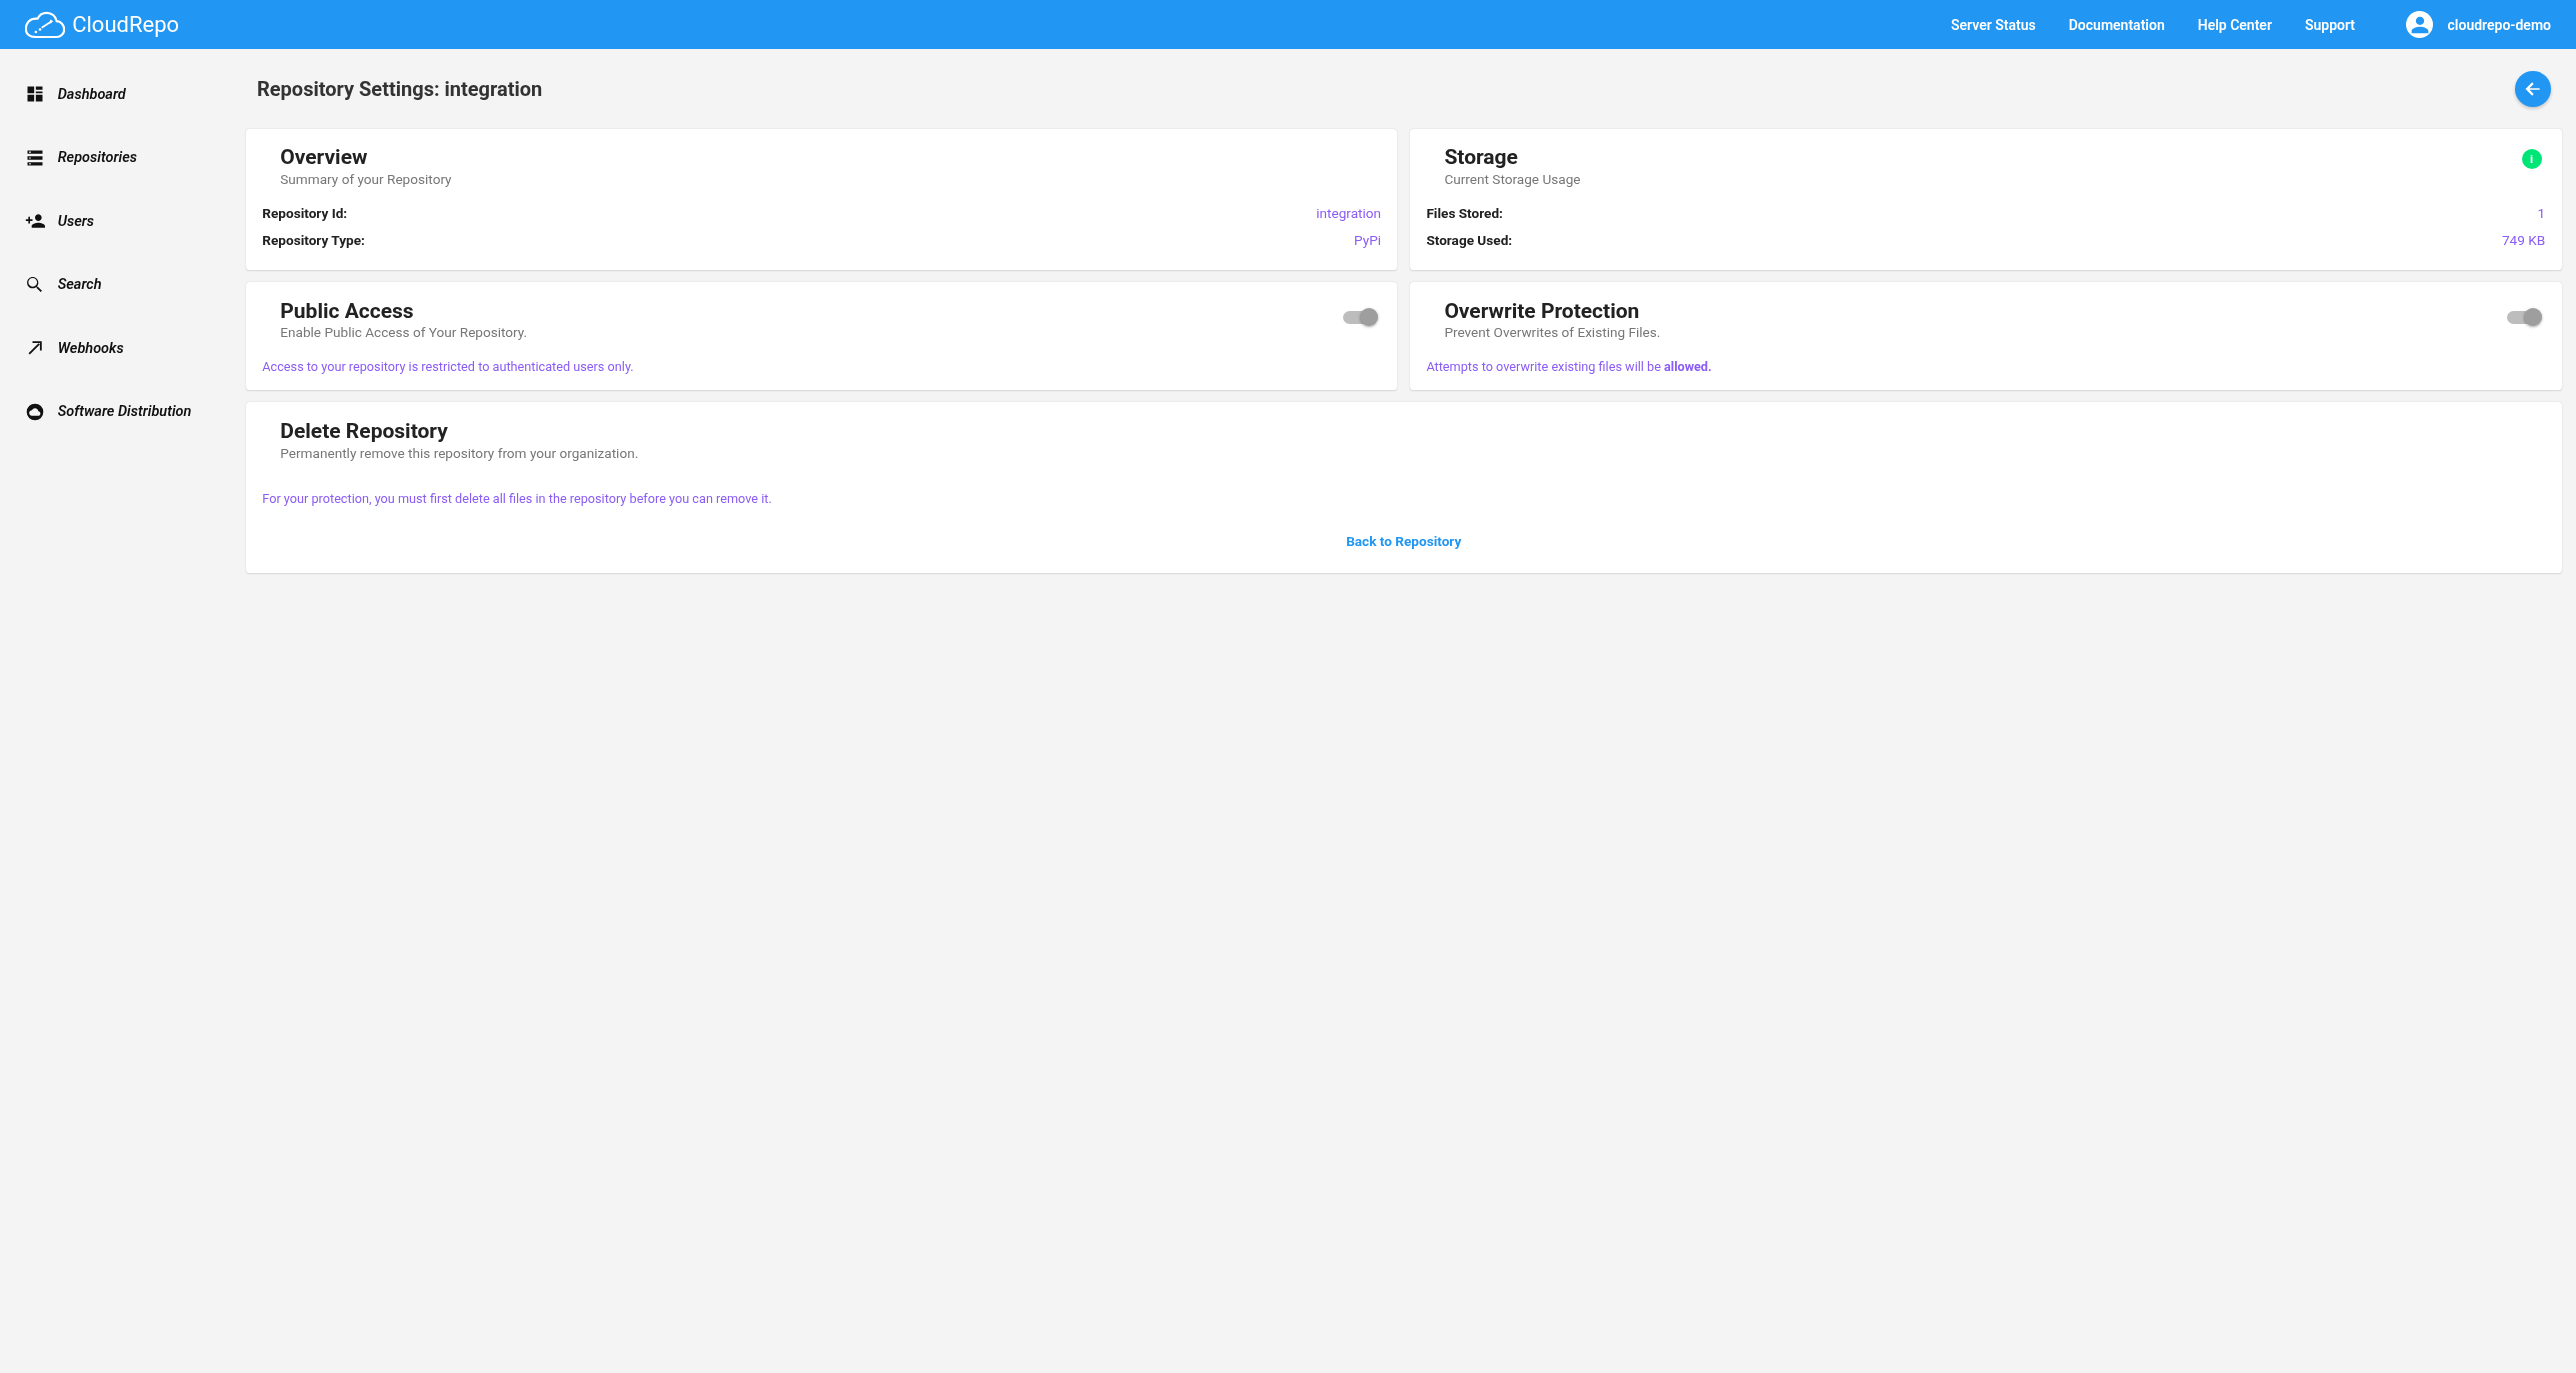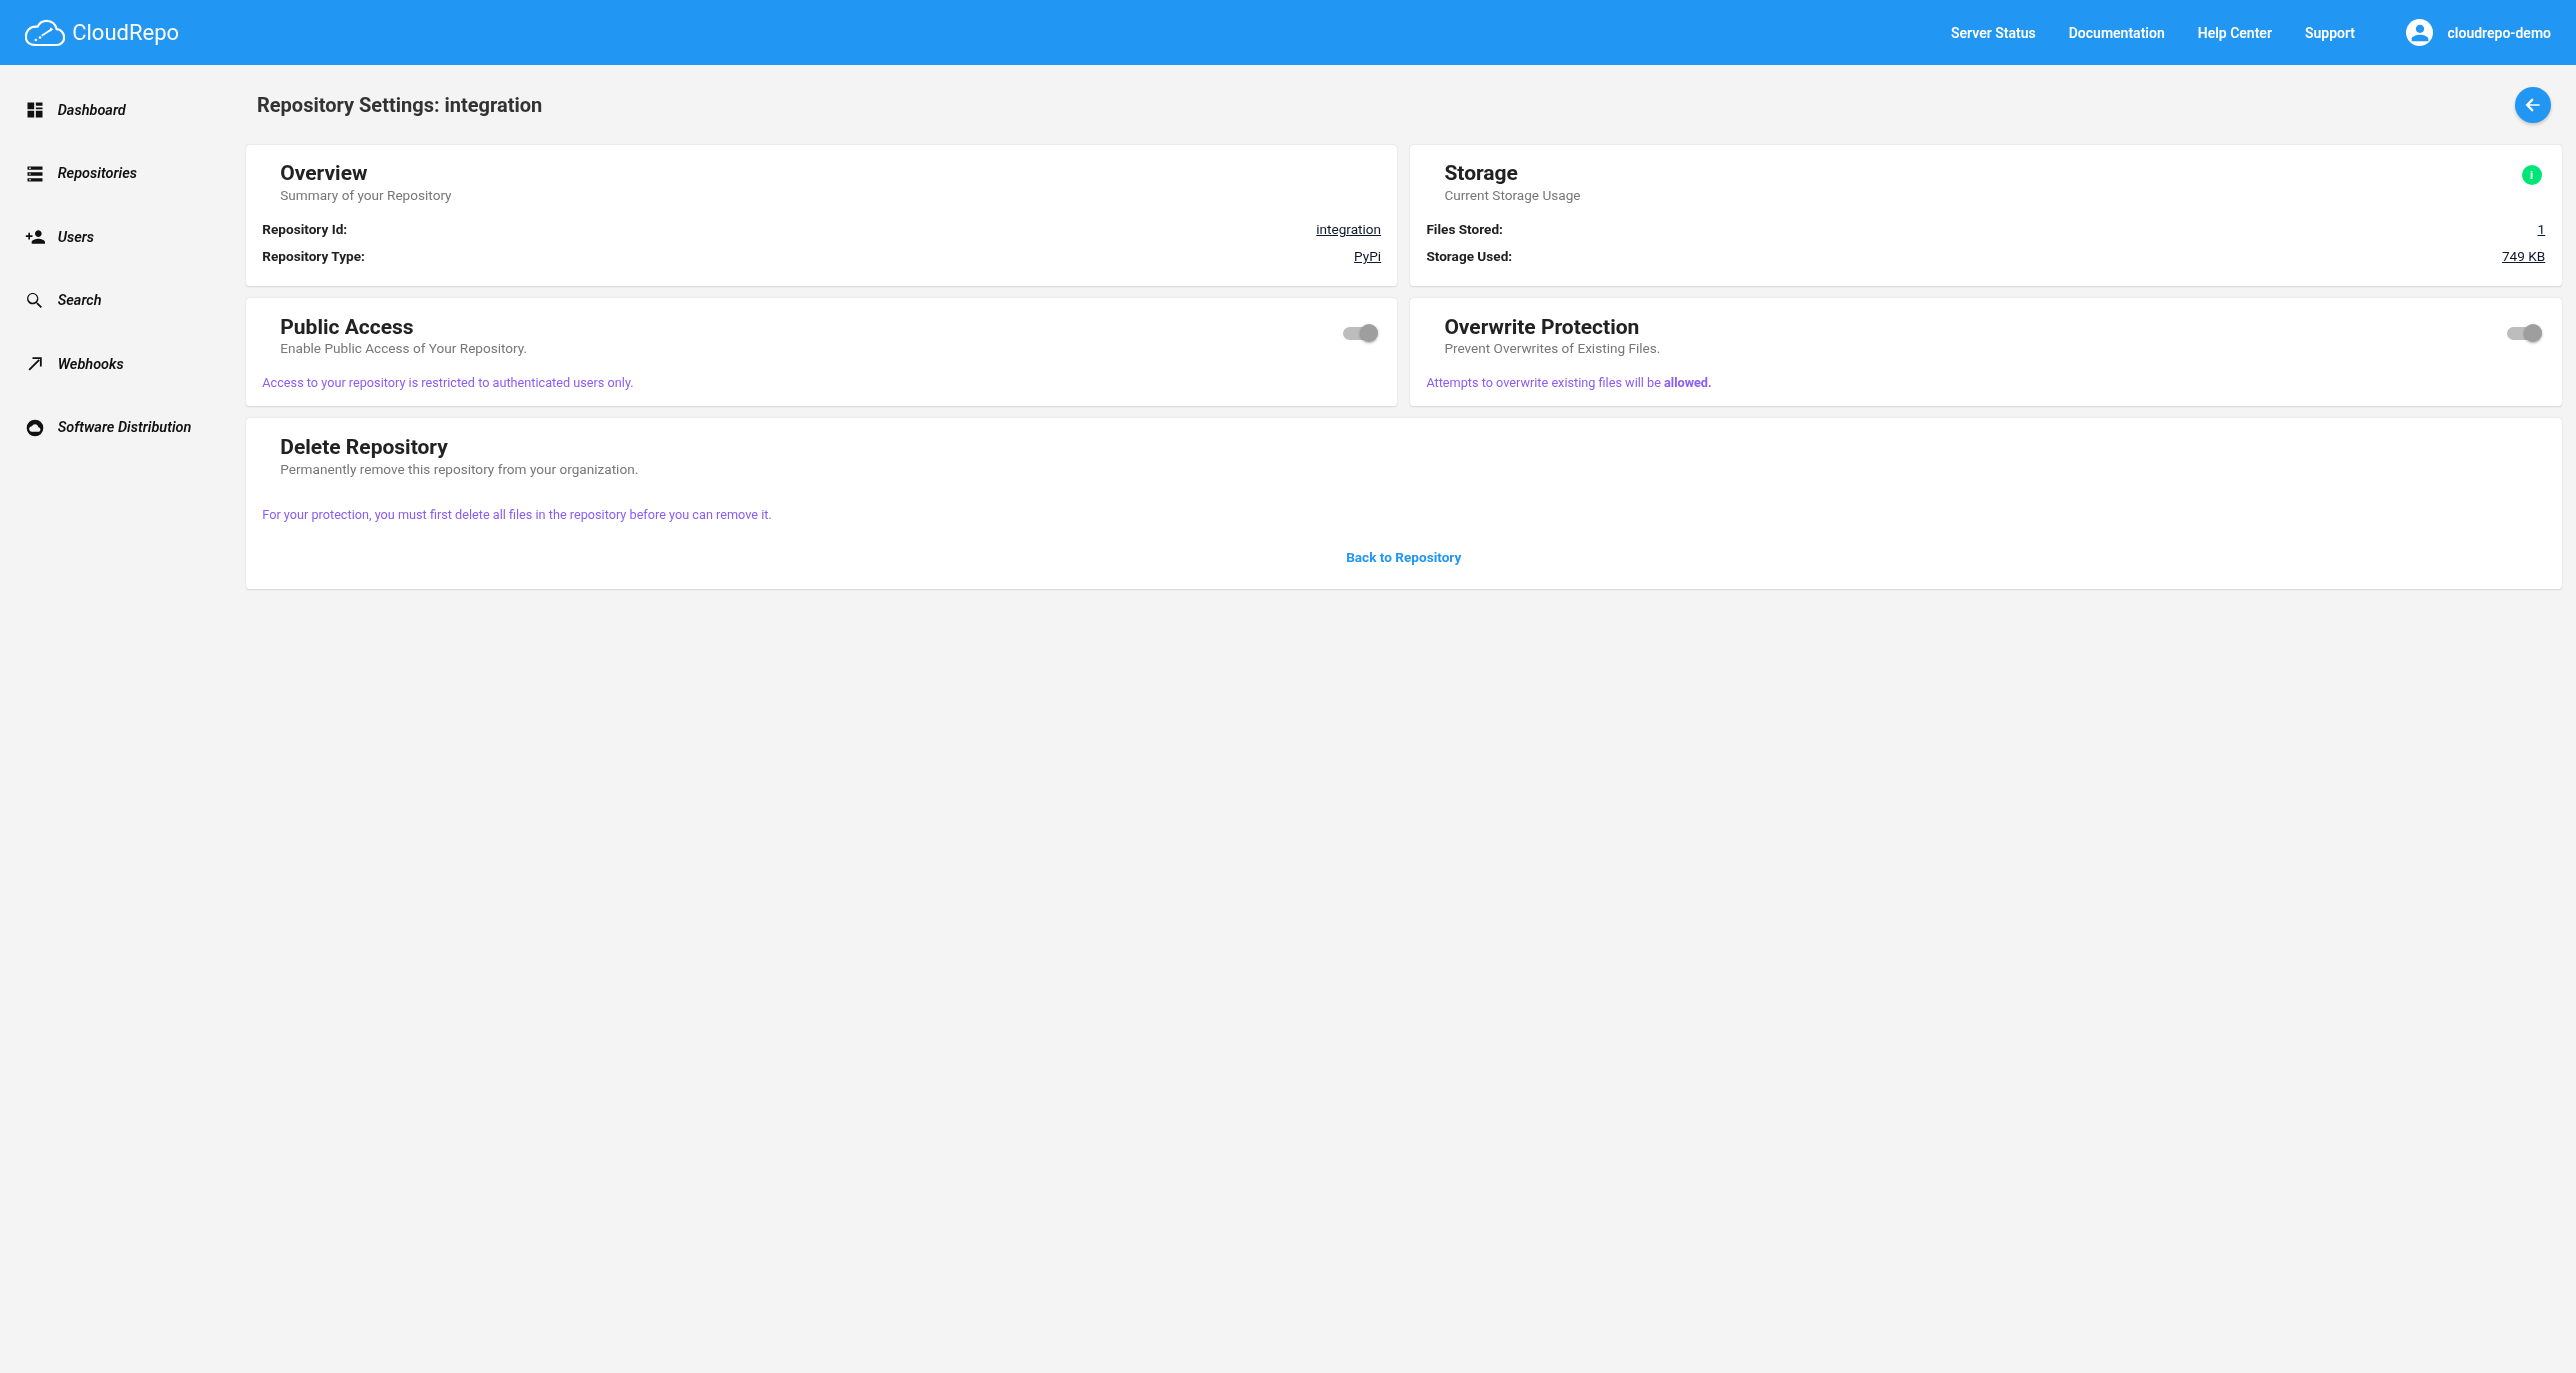--- a/index.html
+++ b/index.html
@@ -5,21 +5,21 @@
   * { box-sizing: border-box; margin: 0; padding: 0; }
   body {
     font-family: -apple-system, BlinkMacSystemFont, "Segoe UI", Roboto, Helvetica, Arial, sans-serif;
     background: #f4f4f4;
     color: #212121;
     font-size: 12.7px;
   }
   
   .header {
     background: #2196f3;
-    height: 65px;
+    height: 49px;
     display: flex;
     align-items: center;
     padding: 0 25px;
     color: #fff;
   }
   .logo {
     display: flex;
     align-items: center;
     gap: 7.2px;
     font-size: 22px;
@@ -126,21 +126,21 @@
     color: #777;
     margin-bottom: 12.7px;
   }
   .kv-row {
     display: flex;
     justify-content: space-between;
     padding: 5.4px 0;
     font-size: 13.6px;
   }
   .kv-row .k { font-weight: 700; }
-  .kv-row .v { color: #0f172a; text-decoration: underline; }
+  .kv-row .v { color: #8b5cf6; }
 
   .info-badge {
     width: 20px; height: 20px; border-radius: 50%;
     background: #00e676;
     color: #fff;
     display:flex; align-items:center; justify-content:center;
     font-size: 11.8px; font-weight: 700;
     cursor: pointer;
     margin-top: 3.6px; margin-right: 3.6px;
   }

